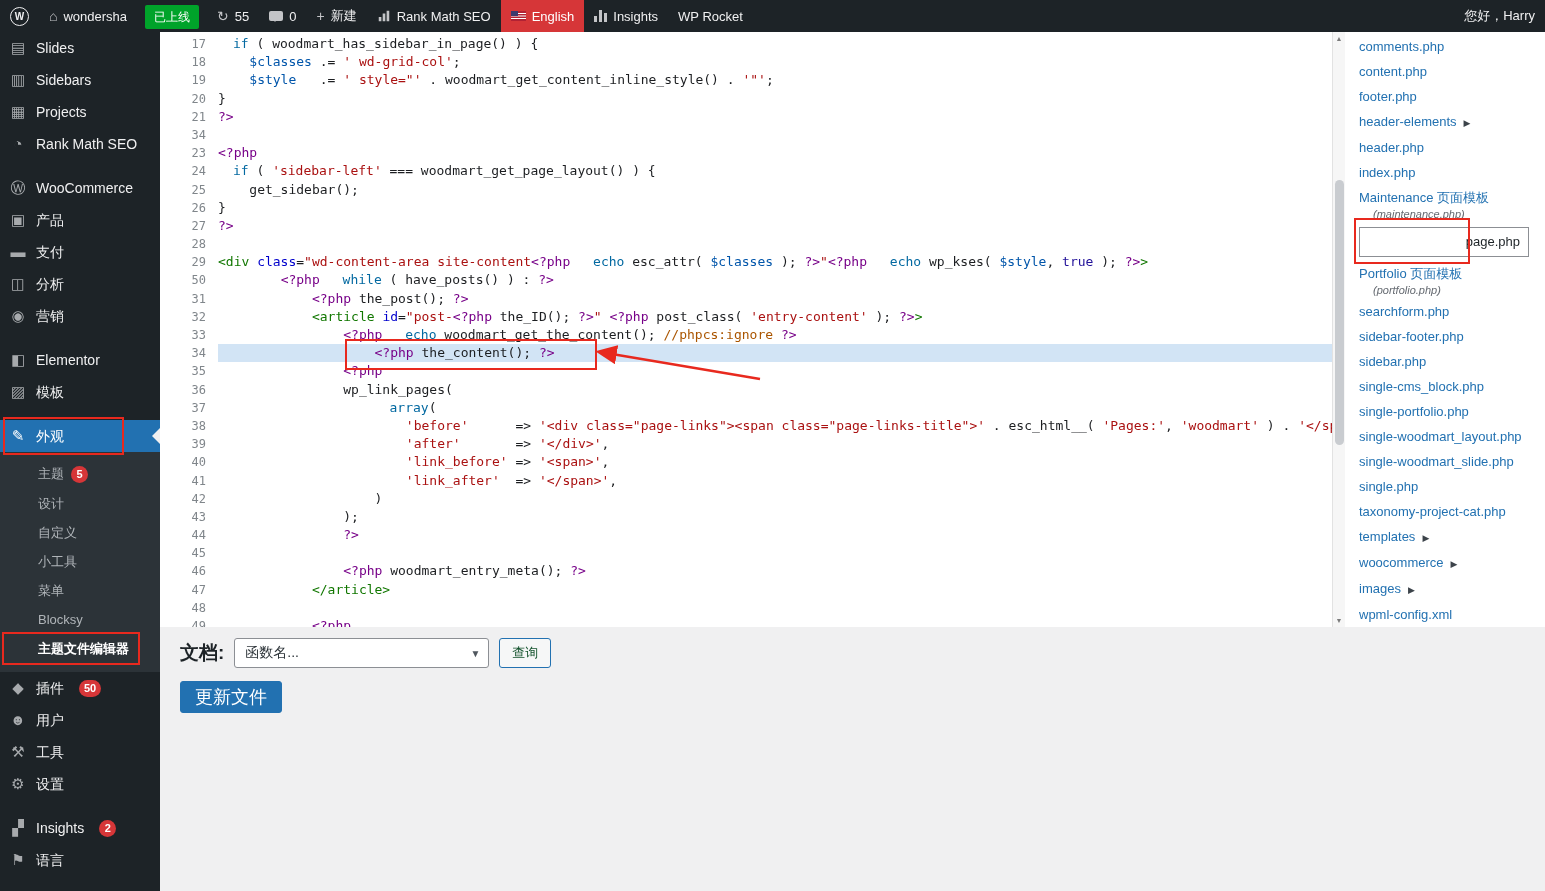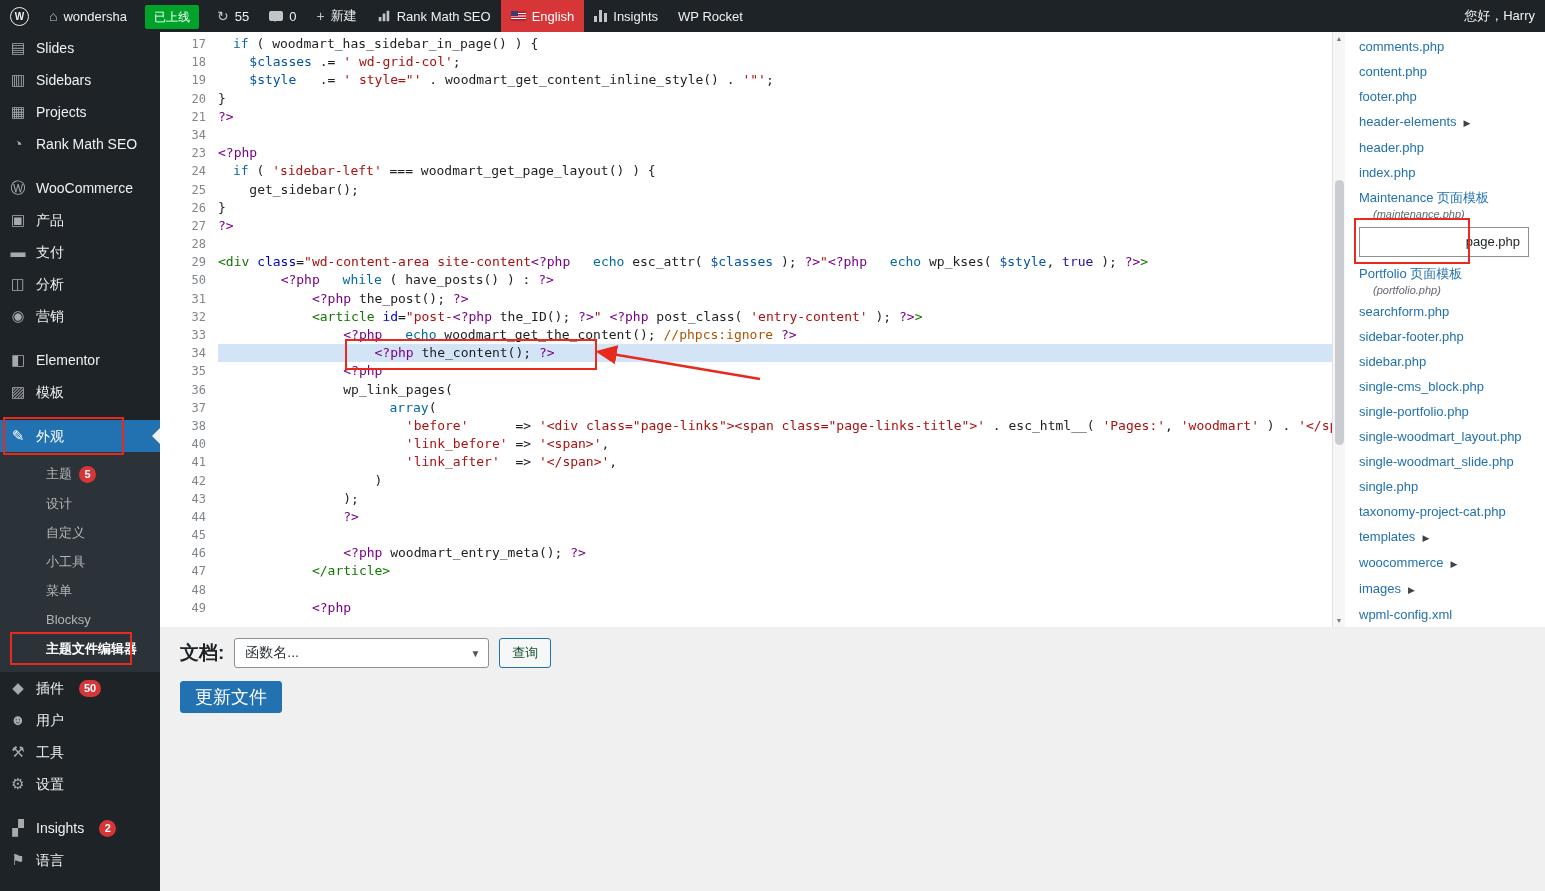--- a/index.html
+++ b/index.html
@@ -27,21 +27,21 @@
   .sidebar{position:absolute;top:32px;left:0;width:160px;height:859px;background:#1d2327;overflow:hidden;}
   .menu-item{display:flex;align-items:center;padding:7px 8px;gap:8px;color:#f0f0f1;
              font-size:14px;position:relative;cursor:pointer;line-height:18px;}
   .menu-icon{width:20px;font-size:15px;color:#a7aaad;text-align:center;flex:none;}
   .menu-item.active{background:#2271b1;color:#fff;}
   .menu-item.active .menu-icon{color:#fff;}
   .menu-item.active::after{content:"";position:absolute;right:0;top:50%;margin-top:-8px;
                            border:8px solid transparent;border-right-color:#f0f0f1;}
   .menu-item.gap{margin-top:12px;}
   .menu-label{flex:none;}
-  .submenu{background:#2c3338;padding:7px 8px 9px;}
+  .submenu{background:#2c3338;padding:7px 0 9px;}
   .submenu-item{padding:6px 12px 6px 38px;font-size:13px;color:#b0b5b9;position:relative;cursor:pointer;line-height:17px;}
   .submenu-item.current{color:#fff;font-weight:bold;}
   .badge{display:inline-block;margin-left:7px;background:#d63638;color:#fff;font-size:11px;
          line-height:17px;min-width:17px;padding:0 5px;border-radius:9px;text-align:center;
          font-weight:600;box-sizing:border-box;}
 
   
   .editor{position:absolute;left:160px;top:32px;width:1172px;height:595px;background:#fff;
           overflow:hidden;font-family:"DejaVu Sans Mono","Liberation Mono",monospace;
           font-size:13px;padding-top:3px;box-sizing:border-box;}
@@ -263,20 +263,21 @@
       <div class="code-line"><span class="gutter">29</span><span class="line-content"><span class="t-tag">&lt;div</span><span class="t-pl"> </span><span class="t-attr">class</span><span class="t-pl">=</span><span class="t-str">"wd-content-area site-content</span><span class="t-meta">&lt;?php</span><span class="t-kw"> echo</span><span class="t-pl"> esc_attr( </span><span class="t-var">$classes</span><span class="t-pl"> ); </span><span class="t-meta">?&gt;</span><span class="t-str">"</span><span class="t-meta">&lt;?php</span><span class="t-kw"> echo</span><span class="t-pl"> wp_kses( </span><span class="t-var">$style</span><span class="t-pl">, </span><span class="t-atom">true</span><span class="t-pl"> ); </span><span class="t-meta">?&gt;</span><span class="t-tag">&gt;</span></span></div>
       <div class="code-line"><span class="gutter">50</span><span class="line-content"><span class="t-pl">        </span><span class="t-meta">&lt;?php</span><span class="t-kw"> while</span><span class="t-pl"> ( have_posts() ) : </span><span class="t-meta">?&gt;</span></span></div>
       <div class="code-line"><span class="gutter">31</span><span class="line-content"><span class="t-pl">            </span><span class="t-meta">&lt;?php</span><span class="t-pl"> the_post(); </span><span class="t-meta">?&gt;</span></span></div>
       <div class="code-line"><span class="gutter">32</span><span class="line-content"><span class="t-pl">            </span><span class="t-tag">&lt;article</span><span class="t-pl"> </span><span class="t-attr">id</span><span class="t-pl">=</span><span class="t-str">"post-</span><span class="t-meta">&lt;?php</span><span class="t-pl"> the_ID(); </span><span class="t-meta">?&gt;</span><span class="t-str">"</span><span class="t-pl"> </span><span class="t-meta">&lt;?php</span><span class="t-pl"> post_class( </span><span class="t-str">'entry-content'</span><span class="t-pl"> ); </span><span class="t-meta">?&gt;</span><span class="t-tag">&gt;</span></span></div>
       <div class="code-line"><span class="gutter">33</span><span class="line-content"><span class="t-pl">                </span><span class="t-meta">&lt;?php</span><span class="t-kw"> echo</span><span class="t-pl"> woodmart_get_the_content(); </span><span class="t-cm">//phpcs:ignore</span><span class="t-pl"> </span><span class="t-meta">?&gt;</span></span></div>
       <div class="code-line hl"><span class="gutter">34</span><span class="line-content"><span class="t-pl">                    </span><span class="t-meta">&lt;?php</span><span class="t-pl"> the_content(); </span><span class="t-meta">?&gt;</span></span></div>
       <div class="code-line"><span class="gutter">35</span><span class="line-content"><span class="t-pl">                </span><span class="t-meta">&lt;?php</span></span></div>
       <div class="code-line"><span class="gutter">36</span><span class="line-content"><span class="t-pl">                wp_link_pages(</span></span></div>
       <div class="code-line"><span class="gutter">37</span><span class="line-content"><span class="t-pl">                    </span><span class="t-kw">array</span><span class="t-pl">(</span></span></div>
       <div class="code-line"><span class="gutter">38</span><span class="line-content"><span class="t-pl">                        </span><span class="t-str">'before'</span><span class="t-pl">      =&gt; </span><span class="t-str">'&lt;div class="page-links"&gt;&lt;span class="page-links-title"&gt;'</span><span class="t-pl"> . esc_html__( </span><span class="t-str">'Pages:'</span><span class="t-pl">, </span><span class="t-str">'woodmart'</span><span class="t-pl"> ) . </span><span class="t-str">'&lt;/span&gt;'</span></span></div>
+      <div class="code-line"><span class="gutter">39</span><span class="line-content"><span class="t-pl">                        </span><span class="t-str">'after'</span><span class="t-pl">       =&gt; </span><span class="t-str">'&lt;/div&gt;'</span><span class="t-pl">,</span></span></div>
       <div class="code-line"><span class="gutter">40</span><span class="line-content"><span class="t-pl">                        </span><span class="t-str">'link_before'</span><span class="t-pl"> =&gt; </span><span class="t-str">'&lt;span&gt;'</span><span class="t-pl">,</span></span></div>
       <div class="code-line"><span class="gutter">41</span><span class="line-content"><span class="t-pl">                        </span><span class="t-str">'link_after'</span><span class="t-pl">  =&gt; </span><span class="t-str">'&lt;/span&gt;'</span><span class="t-pl">,</span></span></div>
       <div class="code-line"><span class="gutter">42</span><span class="line-content"><span class="t-pl">                    )</span></span></div>
       <div class="code-line"><span class="gutter">43</span><span class="line-content"><span class="t-pl">                );</span></span></div>
       <div class="code-line"><span class="gutter">44</span><span class="line-content"><span class="t-pl">                </span><span class="t-meta">?&gt;</span></span></div>
       <div class="code-line"><span class="gutter">45</span><span class="line-content"></span></div>
       <div class="code-line"><span class="gutter">46</span><span class="line-content"><span class="t-pl">                </span><span class="t-meta">&lt;?php</span><span class="t-pl"> woodmart_entry_meta(); </span><span class="t-meta">?&gt;</span></span></div>
       <div class="code-line"><span class="gutter">47</span><span class="line-content"><span class="t-pl">            </span><span class="t-tag">&lt;/article&gt;</span></span></div>
       <div class="code-line"><span class="gutter">48</span><span class="line-content"></span></div>
       <div class="code-line"><span class="gutter">49</span><span class="line-content"><span class="t-pl">            </span><span class="t-meta">&lt;?php</span></span></div>

